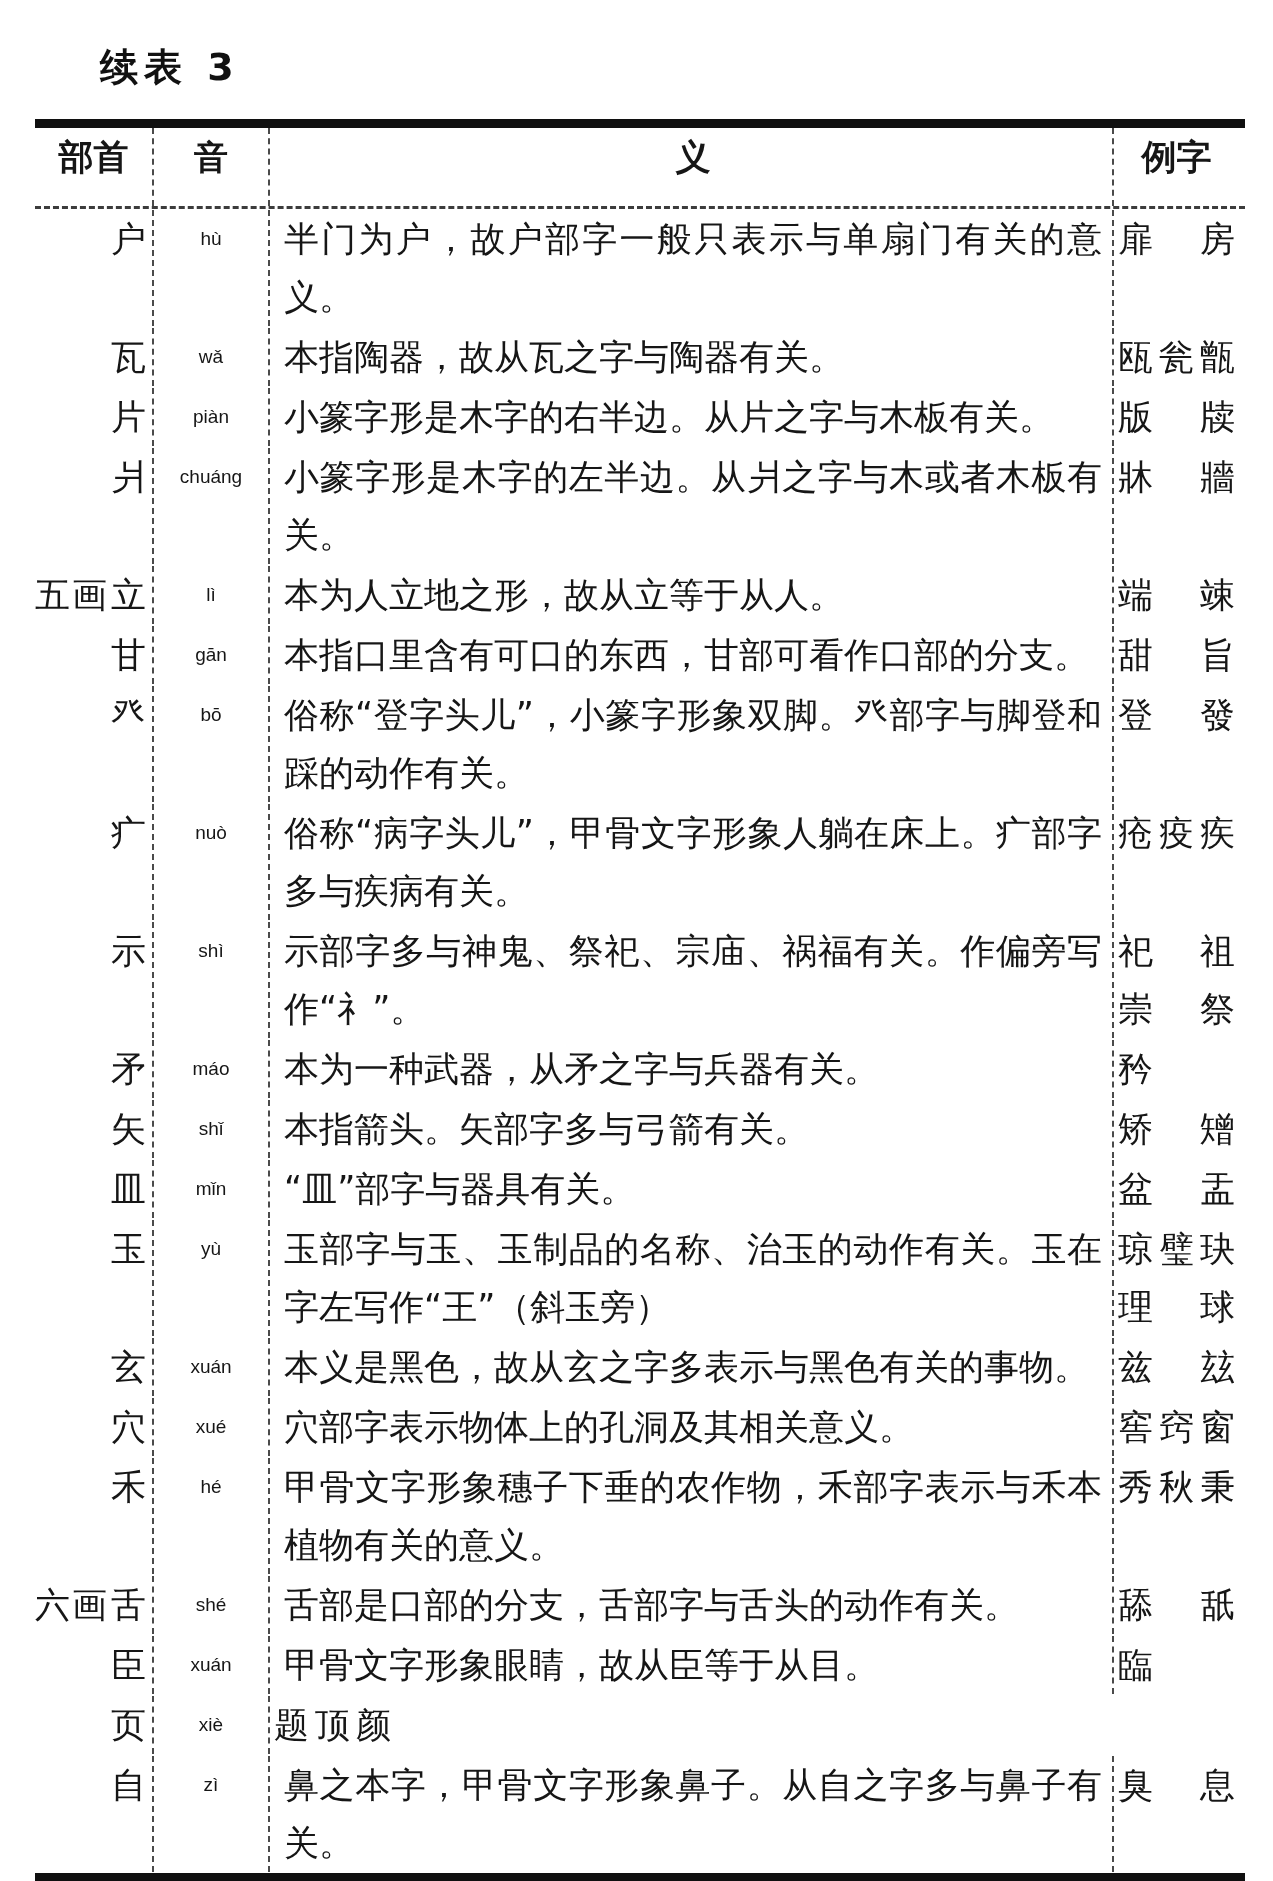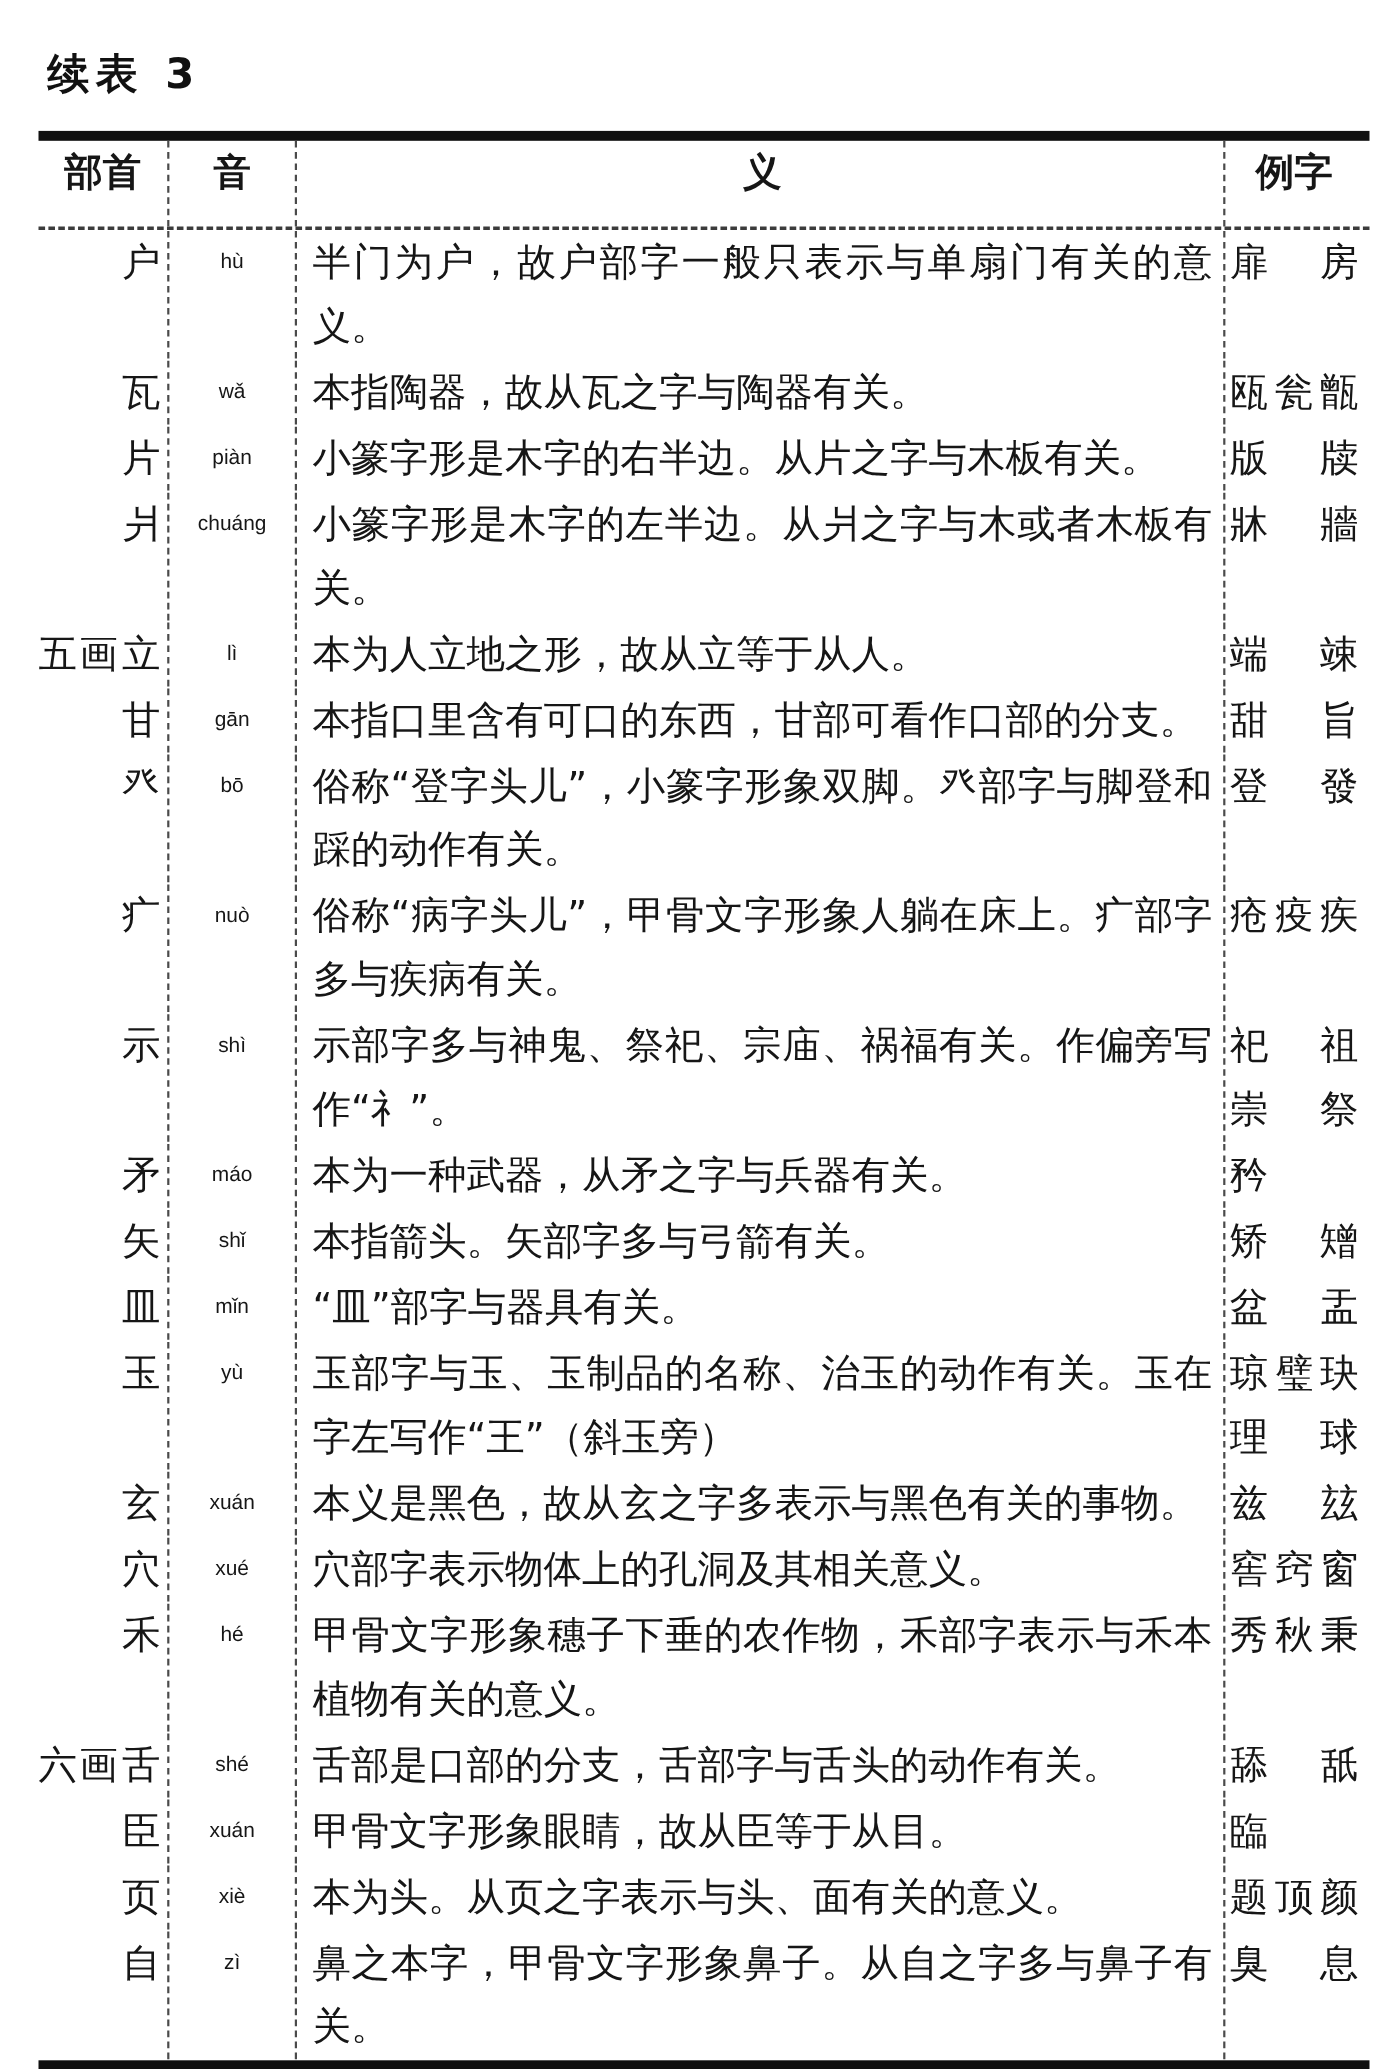--- a/index.html
+++ b/index.html
@@ -13,21 +13,21 @@
     position: relative;
     font-family: "DejaVu Sans", sans-serif;
     color: #161616;
     overflow: hidden;
   }
   .page {
     position: absolute;
     top: 0; left: 0; right: 0;
   }
   .doc-title {
-    margin: 42px 0 0 43px;
+    margin: 42px 0 0 100px;
     font-size: 38px;
     font-weight: bold;
     letter-spacing: 6px;
     color: #111;
   }
   .scan-table {
     margin: 26px 0 0 35px;
     width: 1210px;
     border-top: 9px solid #101010;
     border-bottom: 9px solid #101010;
@@ -291,21 +291,20 @@
       <div class="cell col-pinyin">xuán</div>
       <div class="cell col-meaning">甲骨文字形象眼睛，故从臣等于从目。</div>
       <div class="cell col-examples">臨</div>
     </div>
 
     <div class="row">
       <div class="cell col-radical">
           <span>页</span>
         </div>
       <div class="cell col-pinyin">xiè</div>
-      <div class="cell col-meaning">本为头。从页之字表示与头、面有关的意义。</div>
       <div class="cell col-examples">题顶颜</div>
     </div>
 
     <div class="row">
       <div class="cell col-radical">
           <span>自</span>
         </div>
       <div class="cell col-pinyin">zì</div>
       <div class="cell col-meaning">鼻之本字，甲骨文字形象鼻子。从自之字多与鼻子有关。</div>
       <div class="cell col-examples">臭 息</div>

